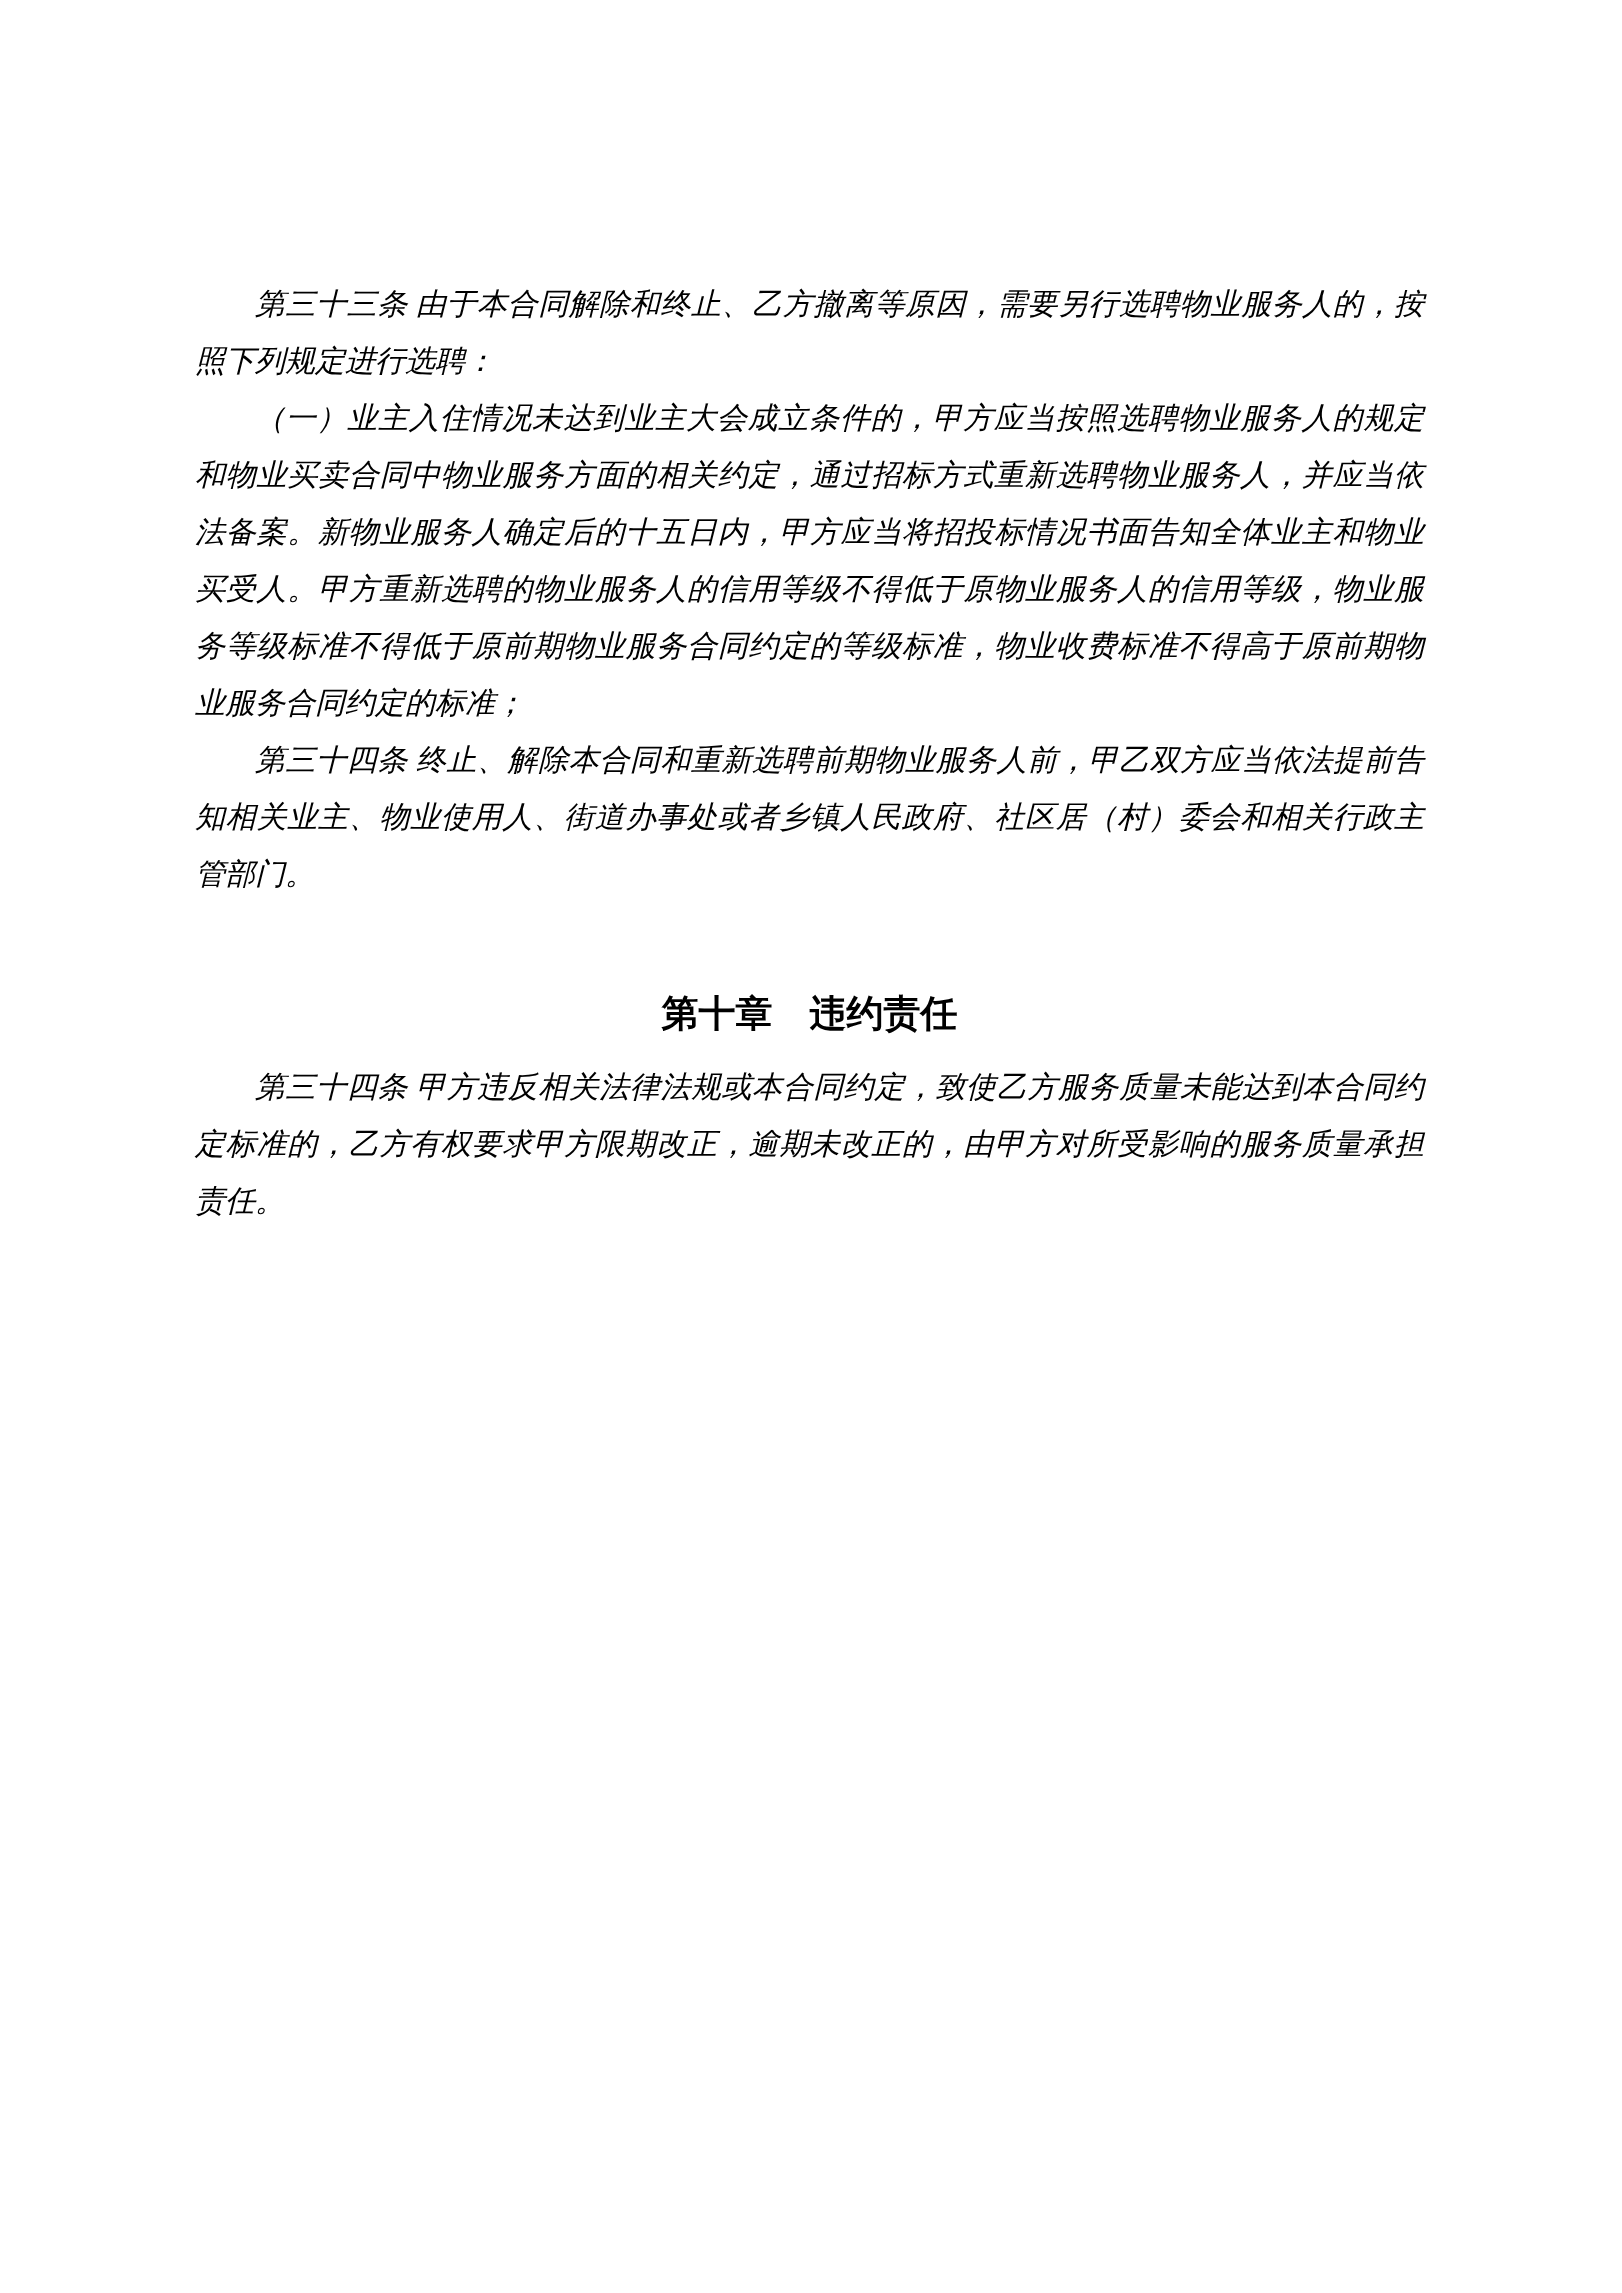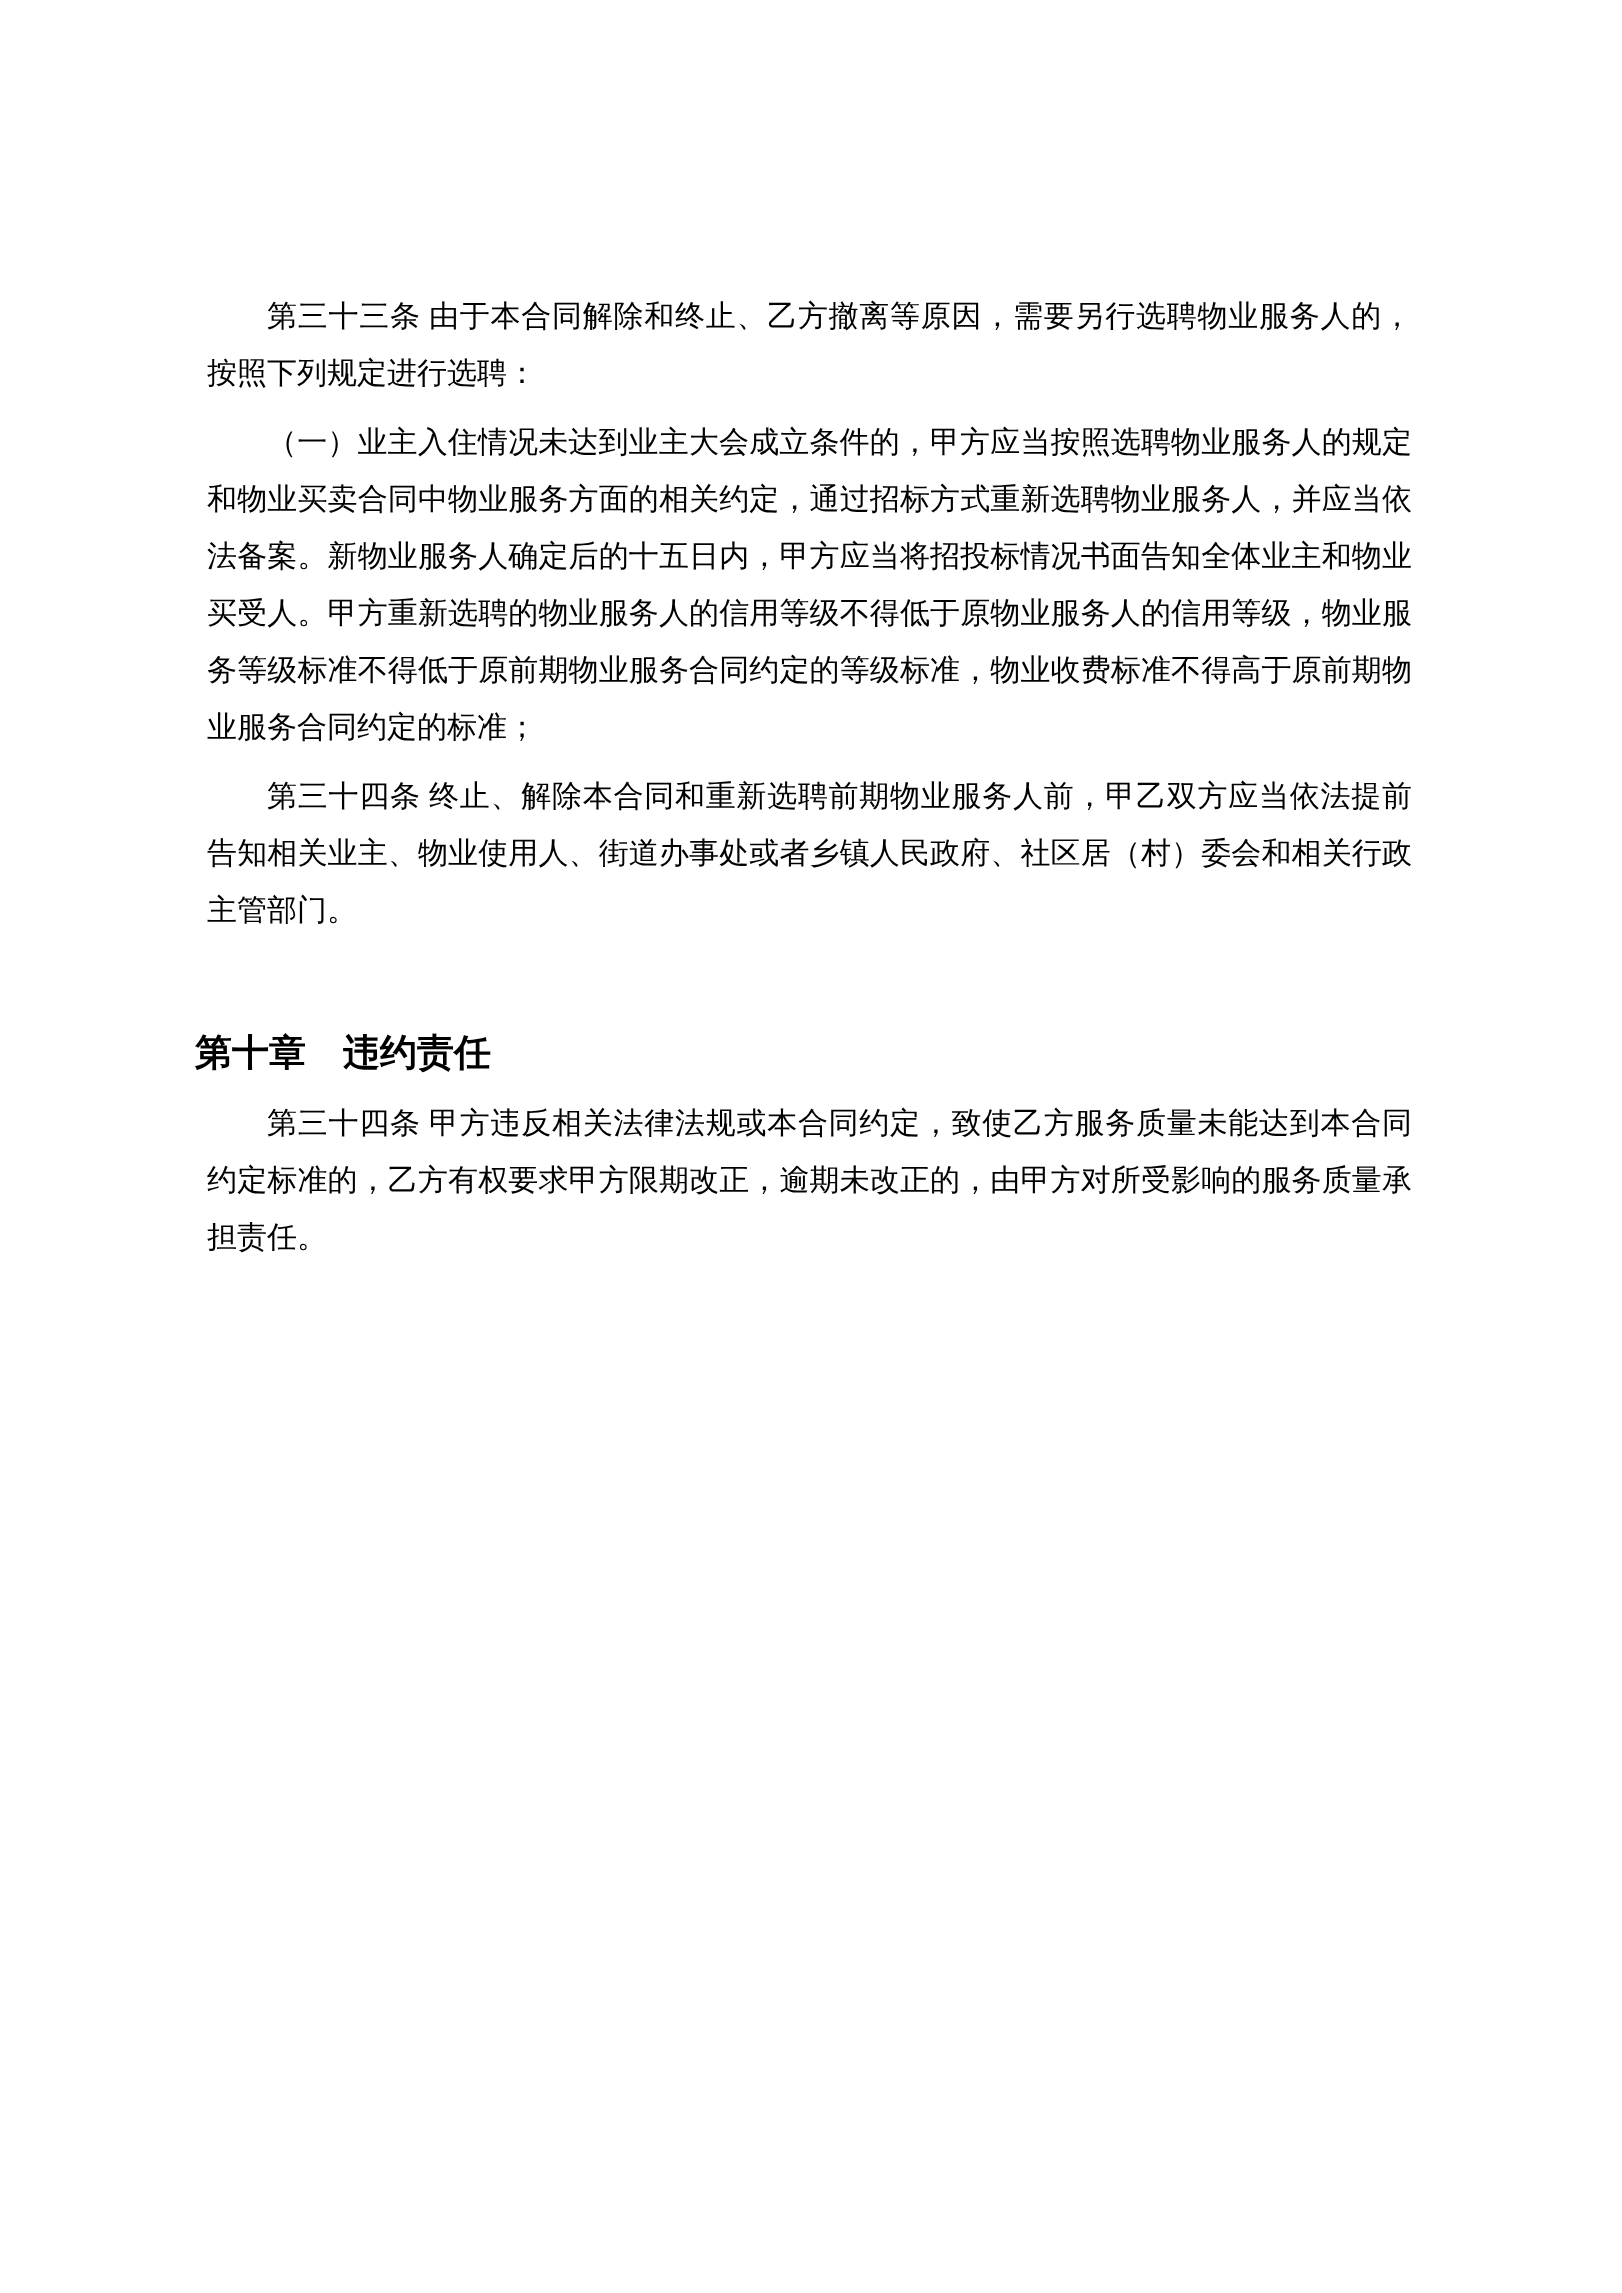--- a/index.html
+++ b/index.html
@@ -19,30 +19,31 @@
     left: 195px;
     top: 275px;
     width: 1229px;
     font-family: "Liberation Serif", serif;
     font-size: 30px;
     line-height: 57px;
     color: #000000;
     text-align: justify;
   }
   .body-para {
-    margin: 12px;
+    margin: 0;
     padding: 0;
     text-indent: 60px; 
+    font-style: italic;
   }
   .chapter-heading {
     margin: 86px 0 12.7px 0;
     padding: 0;
     text-indent: 0;
-    text-align: left;
-    font-family: Liberation Sans, sans-serif;
+    text-align: center;
+    font-family: Liberation Mono, monospace;
     font-weight: bold;
     font-size: 37px;
     line-height: 57px;
     color: #000000;
   }
   .blank-field {
     display: inline-block;
     width: 112px; 
     height: 0.9px;
     vertical-align: baseline;

